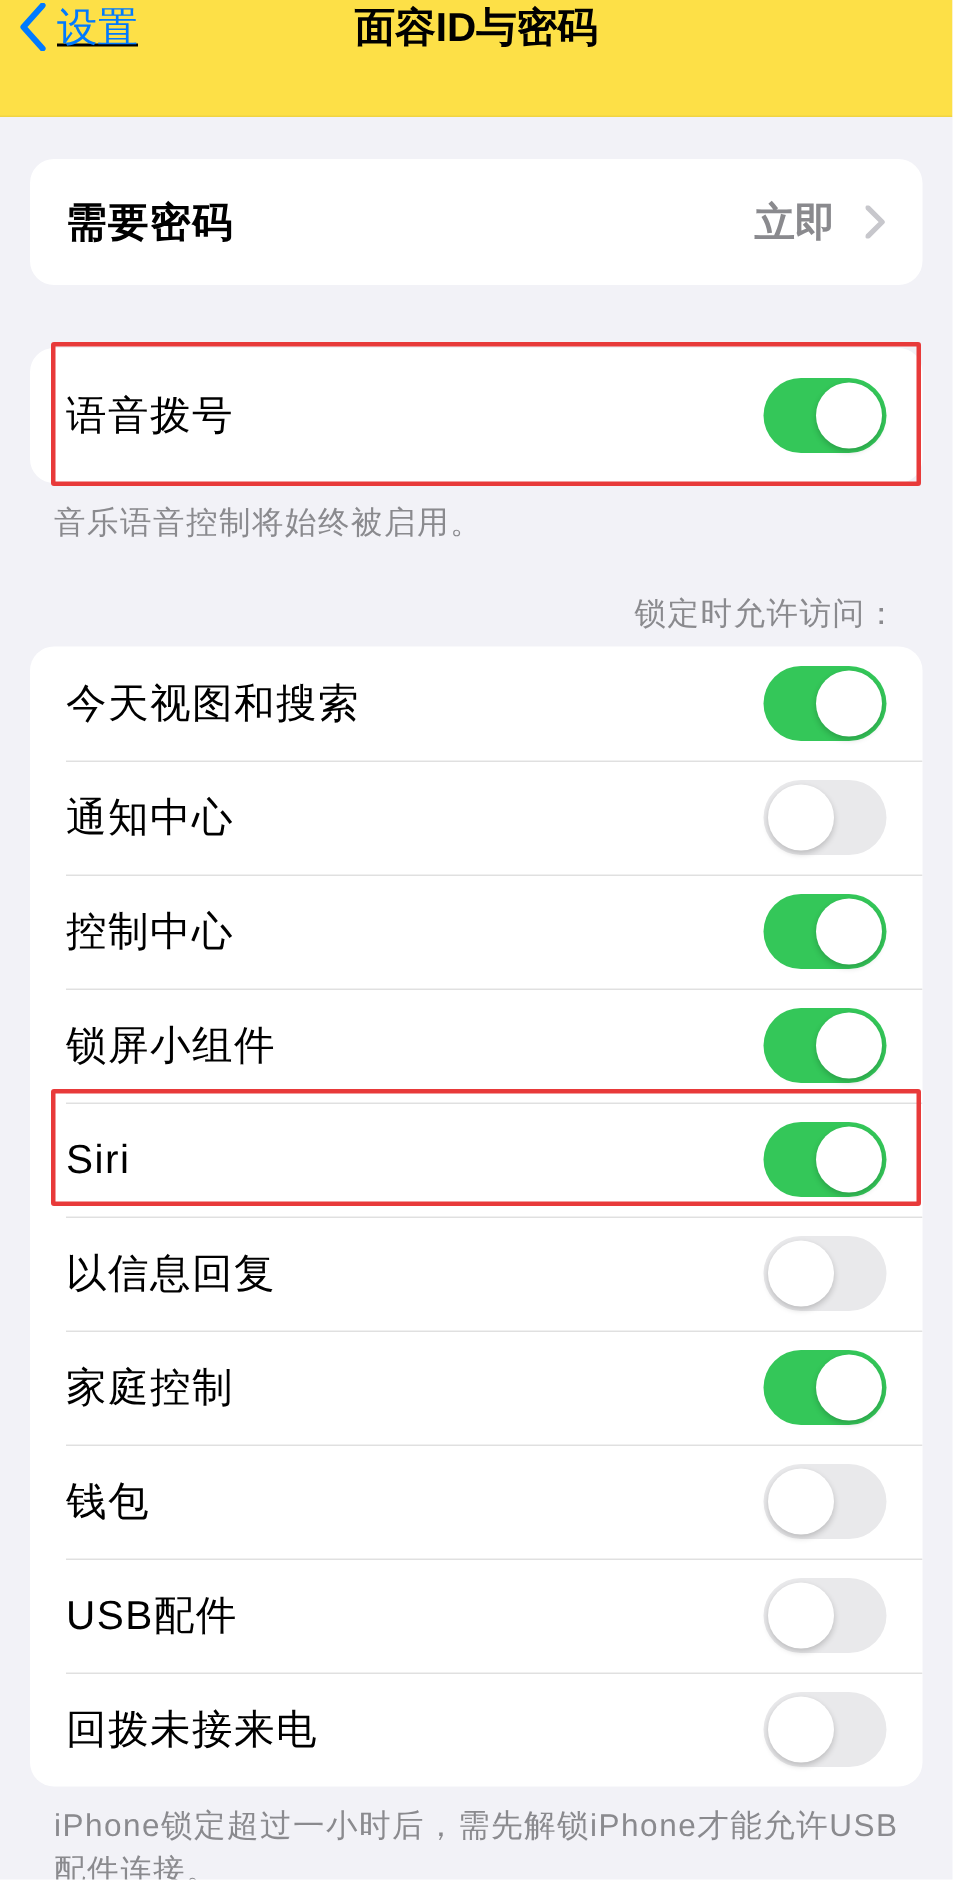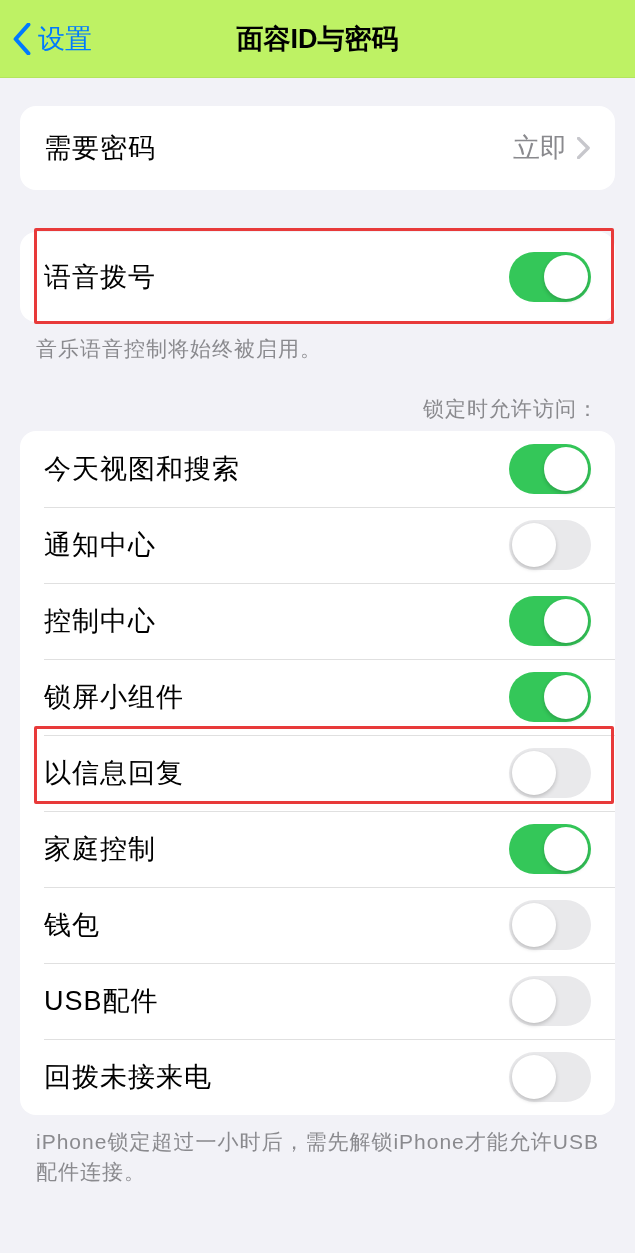--- a/index.html
+++ b/index.html
@@ -5,25 +5,26 @@
     * { margin: 0; padding: 0; box-sizing: border-box; }
     body {
       width: 635px;
       height: 1253px;
       font-family: -apple-system, "PingFang SC", "Helvetica Neue", sans-serif;
       background: #f2f2f7;
       overflow: hidden;
     }
     .nav-bar {
       height: 78px;
-      background: #bef264;
-      display: flex;
-      align-items: center;
+      background: #fde047;
+      display: flex;
+      align-items: flex-start;
       position: relative;
       border-bottom: 1px solid rgba(0,0,0,0.05);
+      text-decoration: underline;
     }
     .back-button {
       display: flex;
       align-items: center;
       padding-left: 12px;
       color: #007aff;
       font-size: 27px;
       cursor: pointer;
     }
     .back-chevron {
@@ -41,21 +42,21 @@
       color: #000;
       pointer-events: none;
     }
     .content { padding: 0; }
     .group {
       margin: 30px 20px 0 20px;
       background: #fff;
       border-radius: 16px;
       overflow: hidden;
     }
-    .group.first { margin-top: 28px; }
+    .group.first { margin-top: 28px; font-weight: bold; }
     .row {
       display: flex;
       align-items: center;
       justify-content: space-between;
       padding: 0 24px;
       min-height: 76px;
       position: relative;
     }
     .row + .row::before {
       content: "";
@@ -67,21 +68,21 @@
       background: rgba(0,0,0,0.12);
     }
     .row-label {
       font-size: 27px;
       color: #000;
       letter-spacing: 1px;
     }
     .row-right {
       display: flex;
       align-items: center;
-      gap: 10px;
+      gap: 20px;
     }
     .row-value {
       font-size: 27px;
       color: #8a8a8e;
     }
     .chevron-right {
       width: 14px;
       height: 22px;
       color: #c7c7cc;
       flex-shrink: 0;
@@ -202,20 +203,26 @@
           <div class="knob"></div>
         </div>
       </div>
       <div class="row">
         <div class="row-label">锁屏小组件</div>
         <div class="toggle on">
           <div class="knob"></div>
         </div>
       </div>
       <div class="row">
+        <div class="row-label">Siri</div>
+        <div class="toggle on">
+          <div class="knob"></div>
+        </div>
+      </div>
+      <div class="row">
         <div class="row-label">以信息回复</div>
         <div class="toggle off">
           <div class="knob"></div>
         </div>
       </div>
       <div class="row">
         <div class="row-label">家庭控制</div>
         <div class="toggle on">
           <div class="knob"></div>
         </div>

